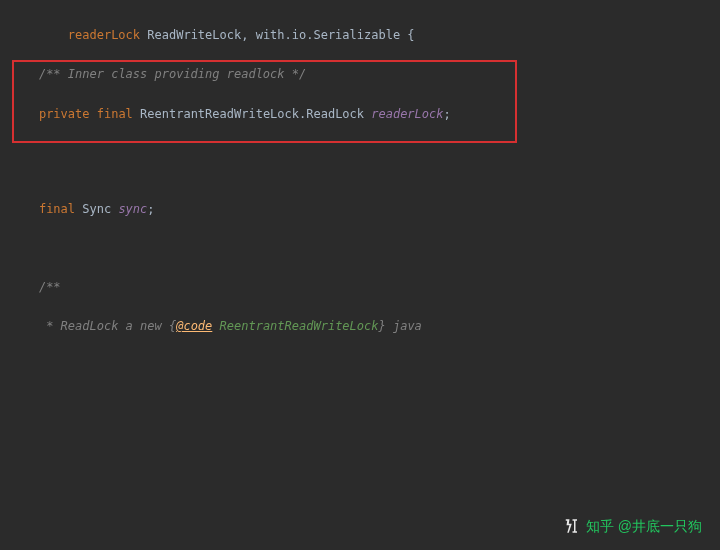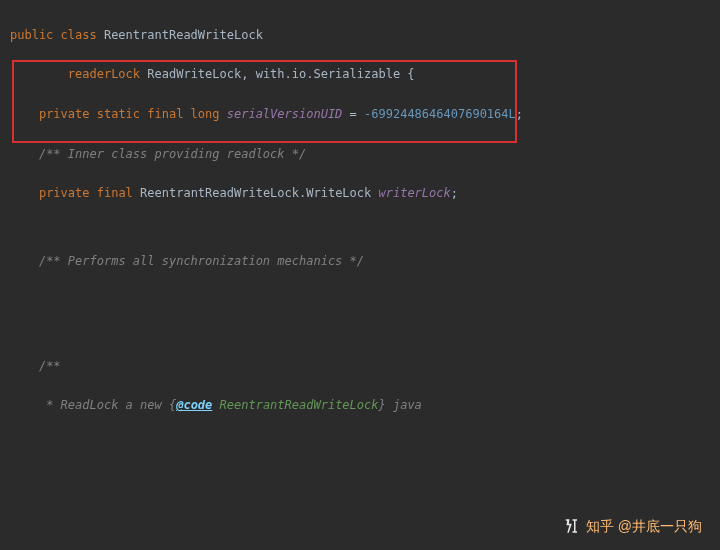--- a/index.html
+++ b/index.html
@@ -13,58 +13,56 @@
       height: 550px;
       overflow: hidden;
       position: relative;
       padding: 6px 0 6px 10px;
     }
     .code { white-space: pre; }
     .kw { color: #cc7832; }
     .field { color: #9876aa; font-style: italic; }
     .num { color: #6897bb; }
     .cmt { color: #808080; font-style: italic; }
-    .tag { color: #7dd3fc; font-style: italic; text-decoration: underline; font-weight: bold; }
+    .tag { color: #fdba74; font-style: italic; text-decoration: underline; font-weight: normal; }
     .tagcls { color: #629755; font-style: italic; }
     .highlight-box {
       position: absolute;
       border: 2px solid #d63031;
       background: transparent;
       left: 12px;
       top: 60px;
       width: 505px;
       height: 83px;
       pointer-events: none;
     }
     .watermark {
       position: absolute;
       bottom: 12px;
       right: 18px;
-      color: #fdba74;
+      color: #22c55e;
       font-size: 14px;
       font-family: sans-serif;
       display: flex;
       align-items: center;
       gap: 6px;
       justify-content: flex-end;
     }
     .watermark svg { width: 18px; height: 18px; }
   </style>
 </head>
 <body>
 
 <div class="code">
-<div><span class="kw">public class </span><span>ReentrantReadWriteLock</span></div>
 <div>        <span class="kw">readerLock </span><span>ReadWriteLock, with.io.Serializable {</span></div>
-<div>    <span class="kw">private static final long </span><span class="field">serialVersionUID</span><span> = </span><span class="num">-6992448646407690164L</span><span>;</span></div>
 <div>    <span class="cmt">/** Inner class providing readlock */</span></div>
-<div>    <span class="kw">private final </span><span>ReentrantReadWriteLock.WriteLock </span><span class="field">writerLock</span><span>;</span></div>
+<div>    <span class="kw">private final </span><span>ReentrantReadWriteLock.ReadLock </span><span class="field">readerLock</span><span>;</span></div>
 <div style="height:8px"></div>
-<div>    <span class="cmt">/** Performs all synchronization mechanics */</span></div>
 <div style="height:8px"></div>
+<div>    <span class="kw">final </span><span>Sync </span><span class="field">sync</span><span>;</span></div>
 <div style="height:18px"></div>
 <div>    <span class="cmt">/**</span></div>
 <div>    <span class="cmt"> * ReadLock a new {</span><span class="tag">@code</span><span class="tagcls"> ReentrantReadWriteLock</span><span class="cmt">} java</span></div>
 
 
 
 
 
 
 

